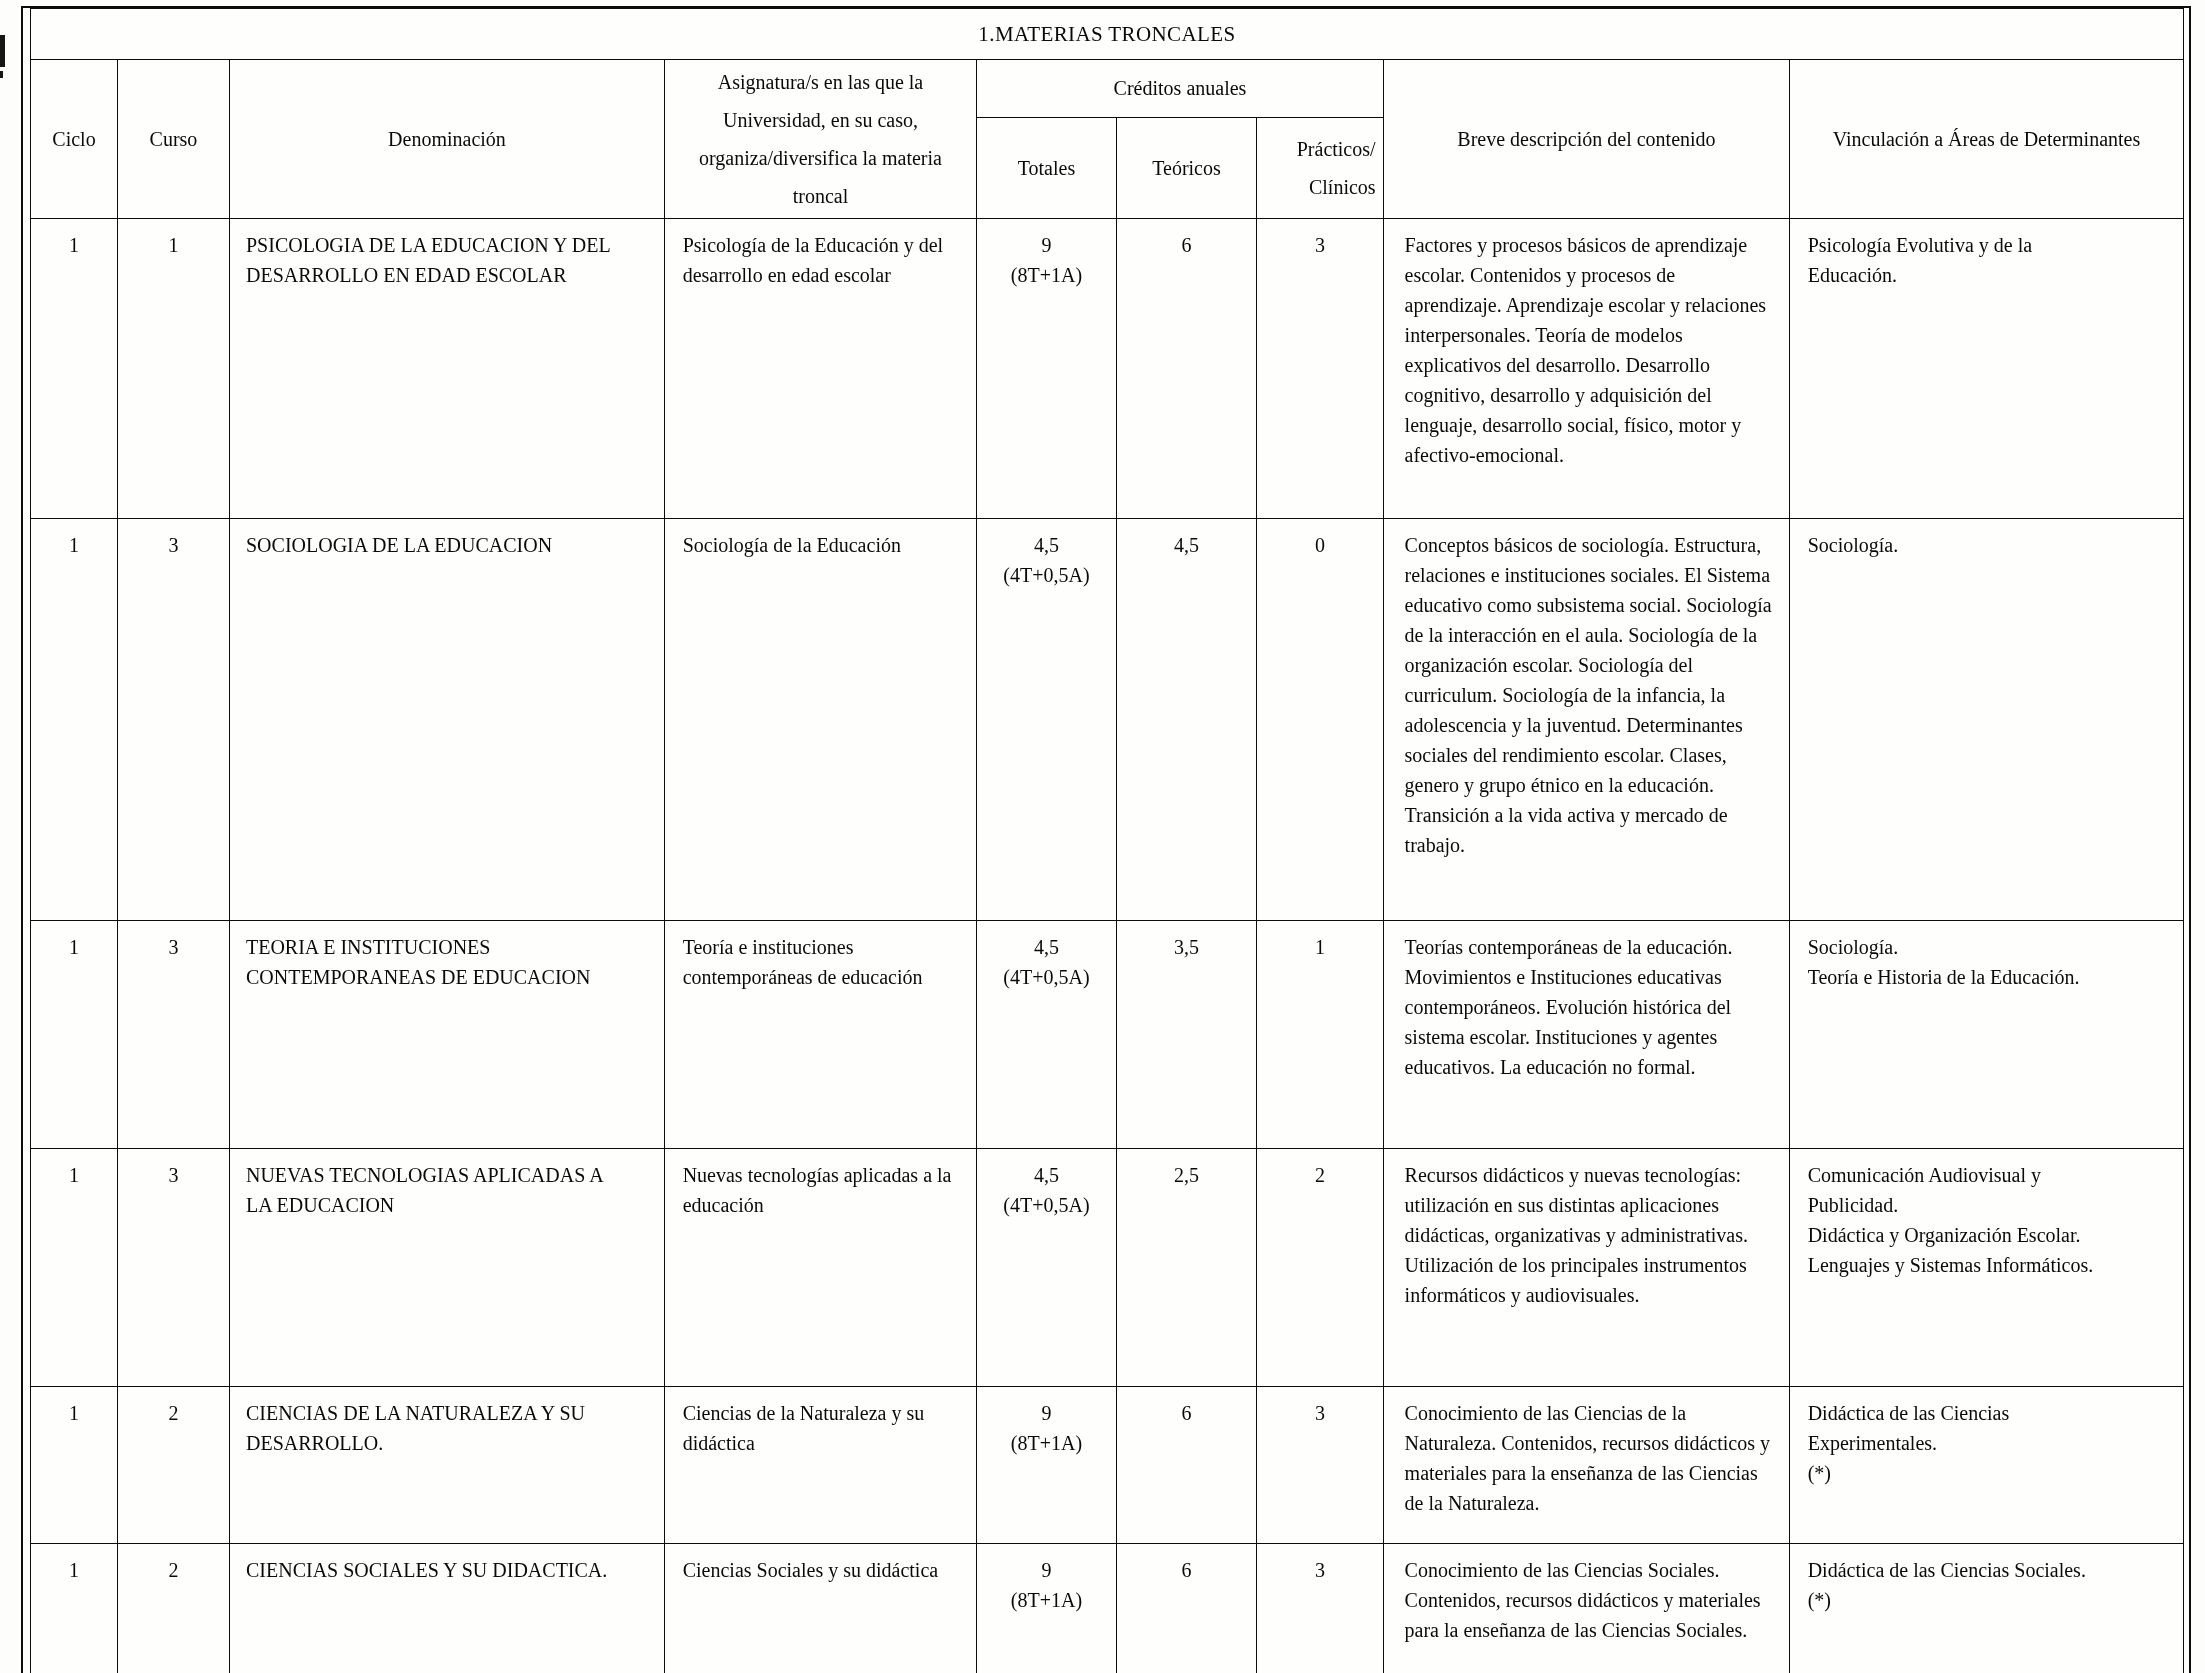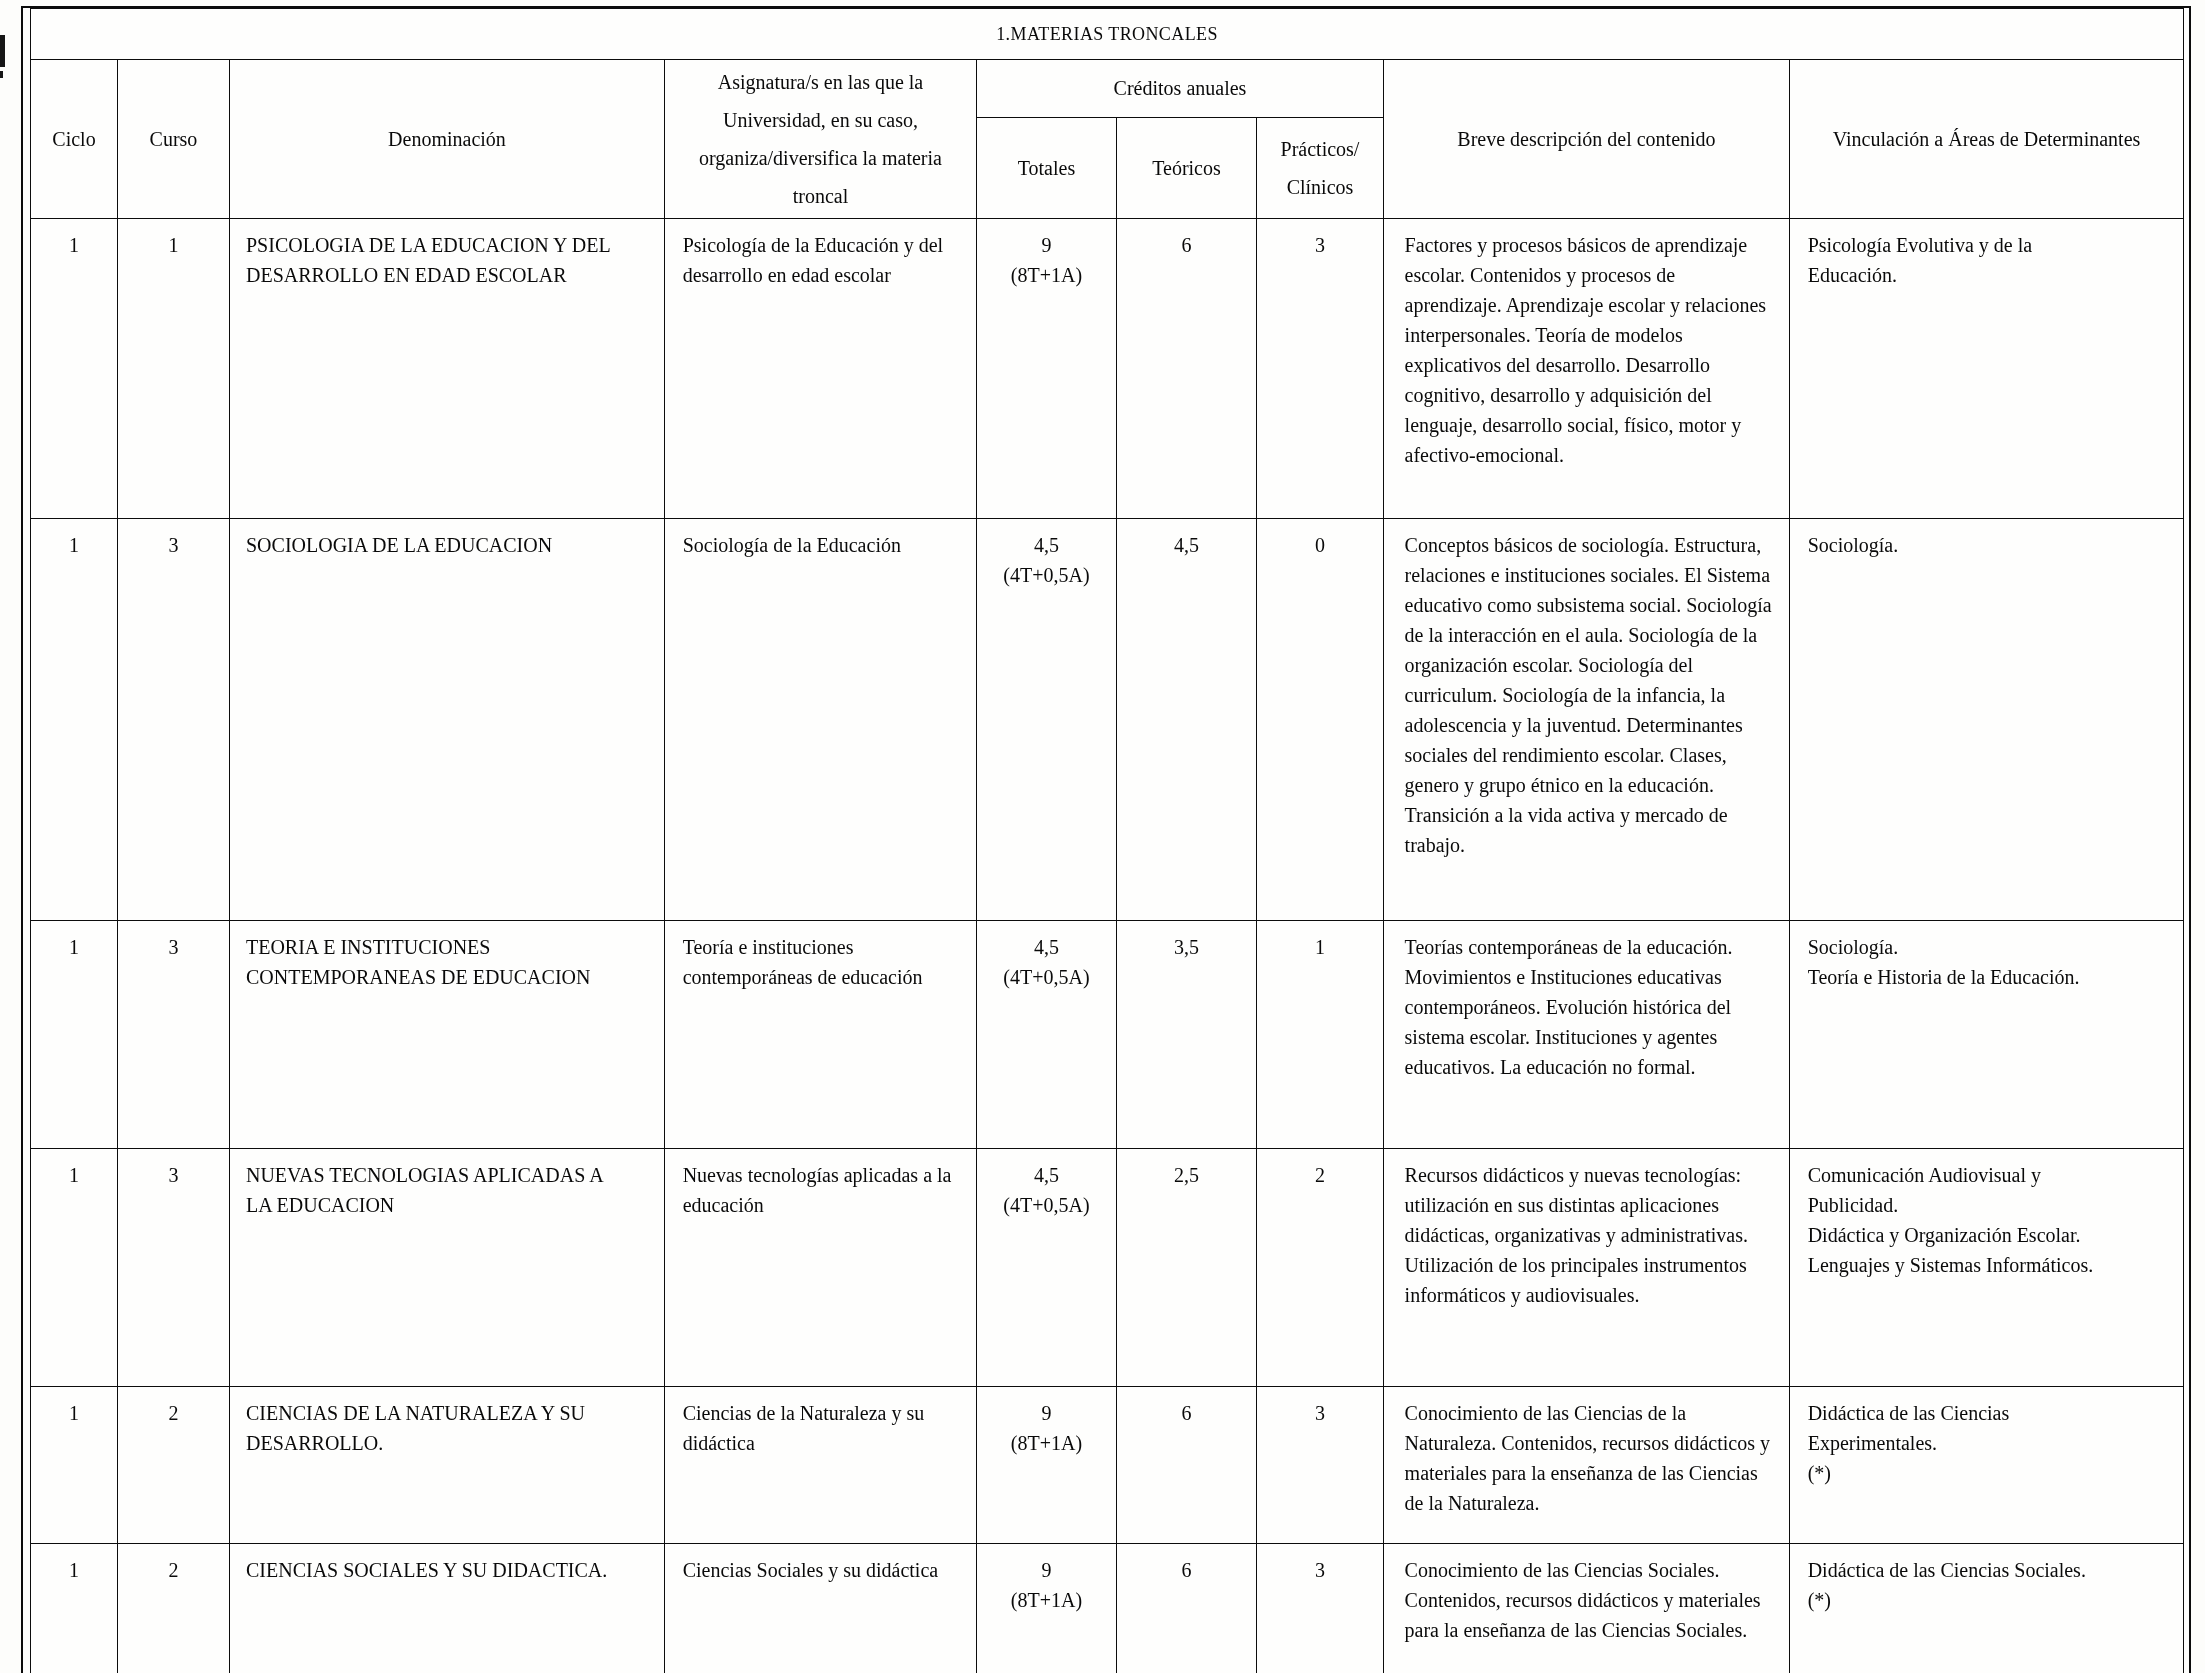--- a/index.html
+++ b/index.html
@@ -19,26 +19,26 @@
     border:1.5px solid #0c0c0c;
     font-size:20px;line-height:30px;
   }
   td,th{
     border:1.5px solid #0c0c0c;
     vertical-align:top;box-sizing:border-box;
     font-weight:normal;overflow:hidden;
   }
   .title-cell{
     height:51px;text-align:center;vertical-align:middle;
-    font-size:18px;letter-spacing:0.4px;
+    font-size:21px;letter-spacing:0.4px;
   }
   th{vertical-align:middle;text-align:center;line-height:38px;padding:2.9px 7.4px;}
   .h-credits{height:53px;}
   .h-sub{height:93px;}
-  .pre{white-space:pre-line;}
+  .pre{white-space:pre-line;text-align:right;}
   td.c-num{text-align:center;padding-top:11.8px;}
   td.c-den{padding:11.8px 51px 4.4px 16px;}
   td.c-asig{padding:11.8px 14.7px 4.4px 17.7px;margin-left:12px;}
   td.c-cred{text-align:center;padding-top:11.8px;white-space:pre-line;}
   td.c-desc{padding:11.8px 16px 4.4px 20.6px;}
   td.c-vinc{padding:11.8px 11.8px 4.4px 17.7px;white-space:pre-line;margin-top:36px;}
   tr.r1{height:300px;}
   tr.r2{height:402px;}
   tr.r3{height:228px;}
   tr.r4{height:238px;}

